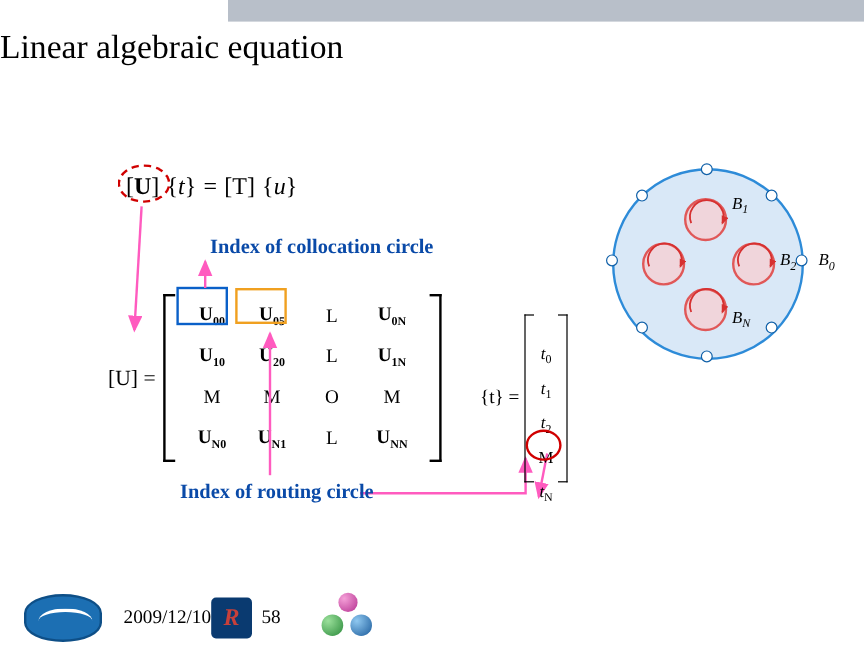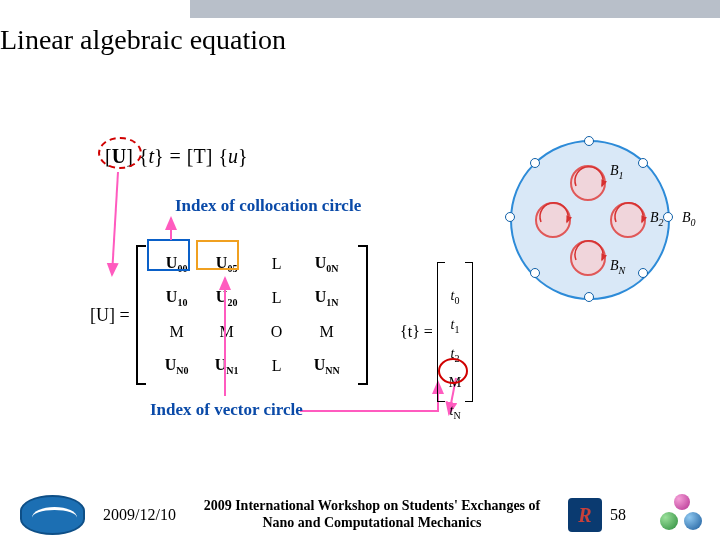--- a/index.html
+++ b/index.html
@@ -276,21 +276,21 @@
   <path d="M171,90 L171,68" stroke="#ff5bbf" stroke-width="2" marker-end="url(#ah)"></path>
 
   <path d="M225,246 C225,226 225,150 225,128" stroke="#ff5bbf" stroke-width="2" marker-end="url(#ah)"></path>
 
   <path d="M456,228 L449,264" stroke="#ff5bbf" stroke-width="2" marker-end="url(#ah)"></path>
 
   <path d="M300,261 L438,261 L438,232" stroke="#ff5bbf" stroke-width="2" fill="none" marker-end="url(#ah)"></path>
 
 </svg>
 
-<div class="label-blue" style="top:400px;left:150px">Index of vector circle</div>
+<div class="label-blue" style="top:400px;left:150px">Index of routing circle</div>
 
 <div class="tvector">
   <span>{t} =</span>
   <div class="colbracket"></div>
   <div class="col">
     <div><i>t</i><span class="sublabel">0</span></div>
     <div><i>t</i><span class="sublabel">1</span></div>
     <div><i>t</i><span class="sublabel">2</span></div>
     <div>M</div>
     <div><i>t</i><span class="sublabel">N</span></div>
@@ -331,24 +331,20 @@
   <div class="blabel" style="top:70px;left:172px"><i>B</i><span class="sublabel">0</span></div>
   <div class="blabel" style="top:118px;left:100px"><i>B</i><span class="sublabel">N</span></div>
 </div>
 
 <div class="caption-col">
 </div>
 
 <div class="footer">
   <div class="swirl-logo"></div>
   <div class="date">2009/12/10</div>
-  <div class="workshop">
-    <div>2009 International Workshop on Students' Exchanges of</div>
-    <div>Nano and Computational Mechanics</div>
-  </div>
   <div class="rlogo1">
       <span>R</span>
     </div>
   <div class="pagebox">58</div>
   <div class="rlogo2">
     <div class="ball" style="top:0;left:14px;width:16px;height:16px;background:radial-gradient(circle at 30% 30%,#f5a0d8,#b43090)"></div>
     <div class="ball" style="top:18px;left:0;width:18px;height:18px;background:radial-gradient(circle at 30% 30%,#9be09b,#2a8a3a)"></div>
     <div class="ball" style="top:18px;left:24px;width:18px;height:18px;background:radial-gradient(circle at 30% 30%,#8fc8f0,#1a5a9a)"></div>
   </div>
 </div>

